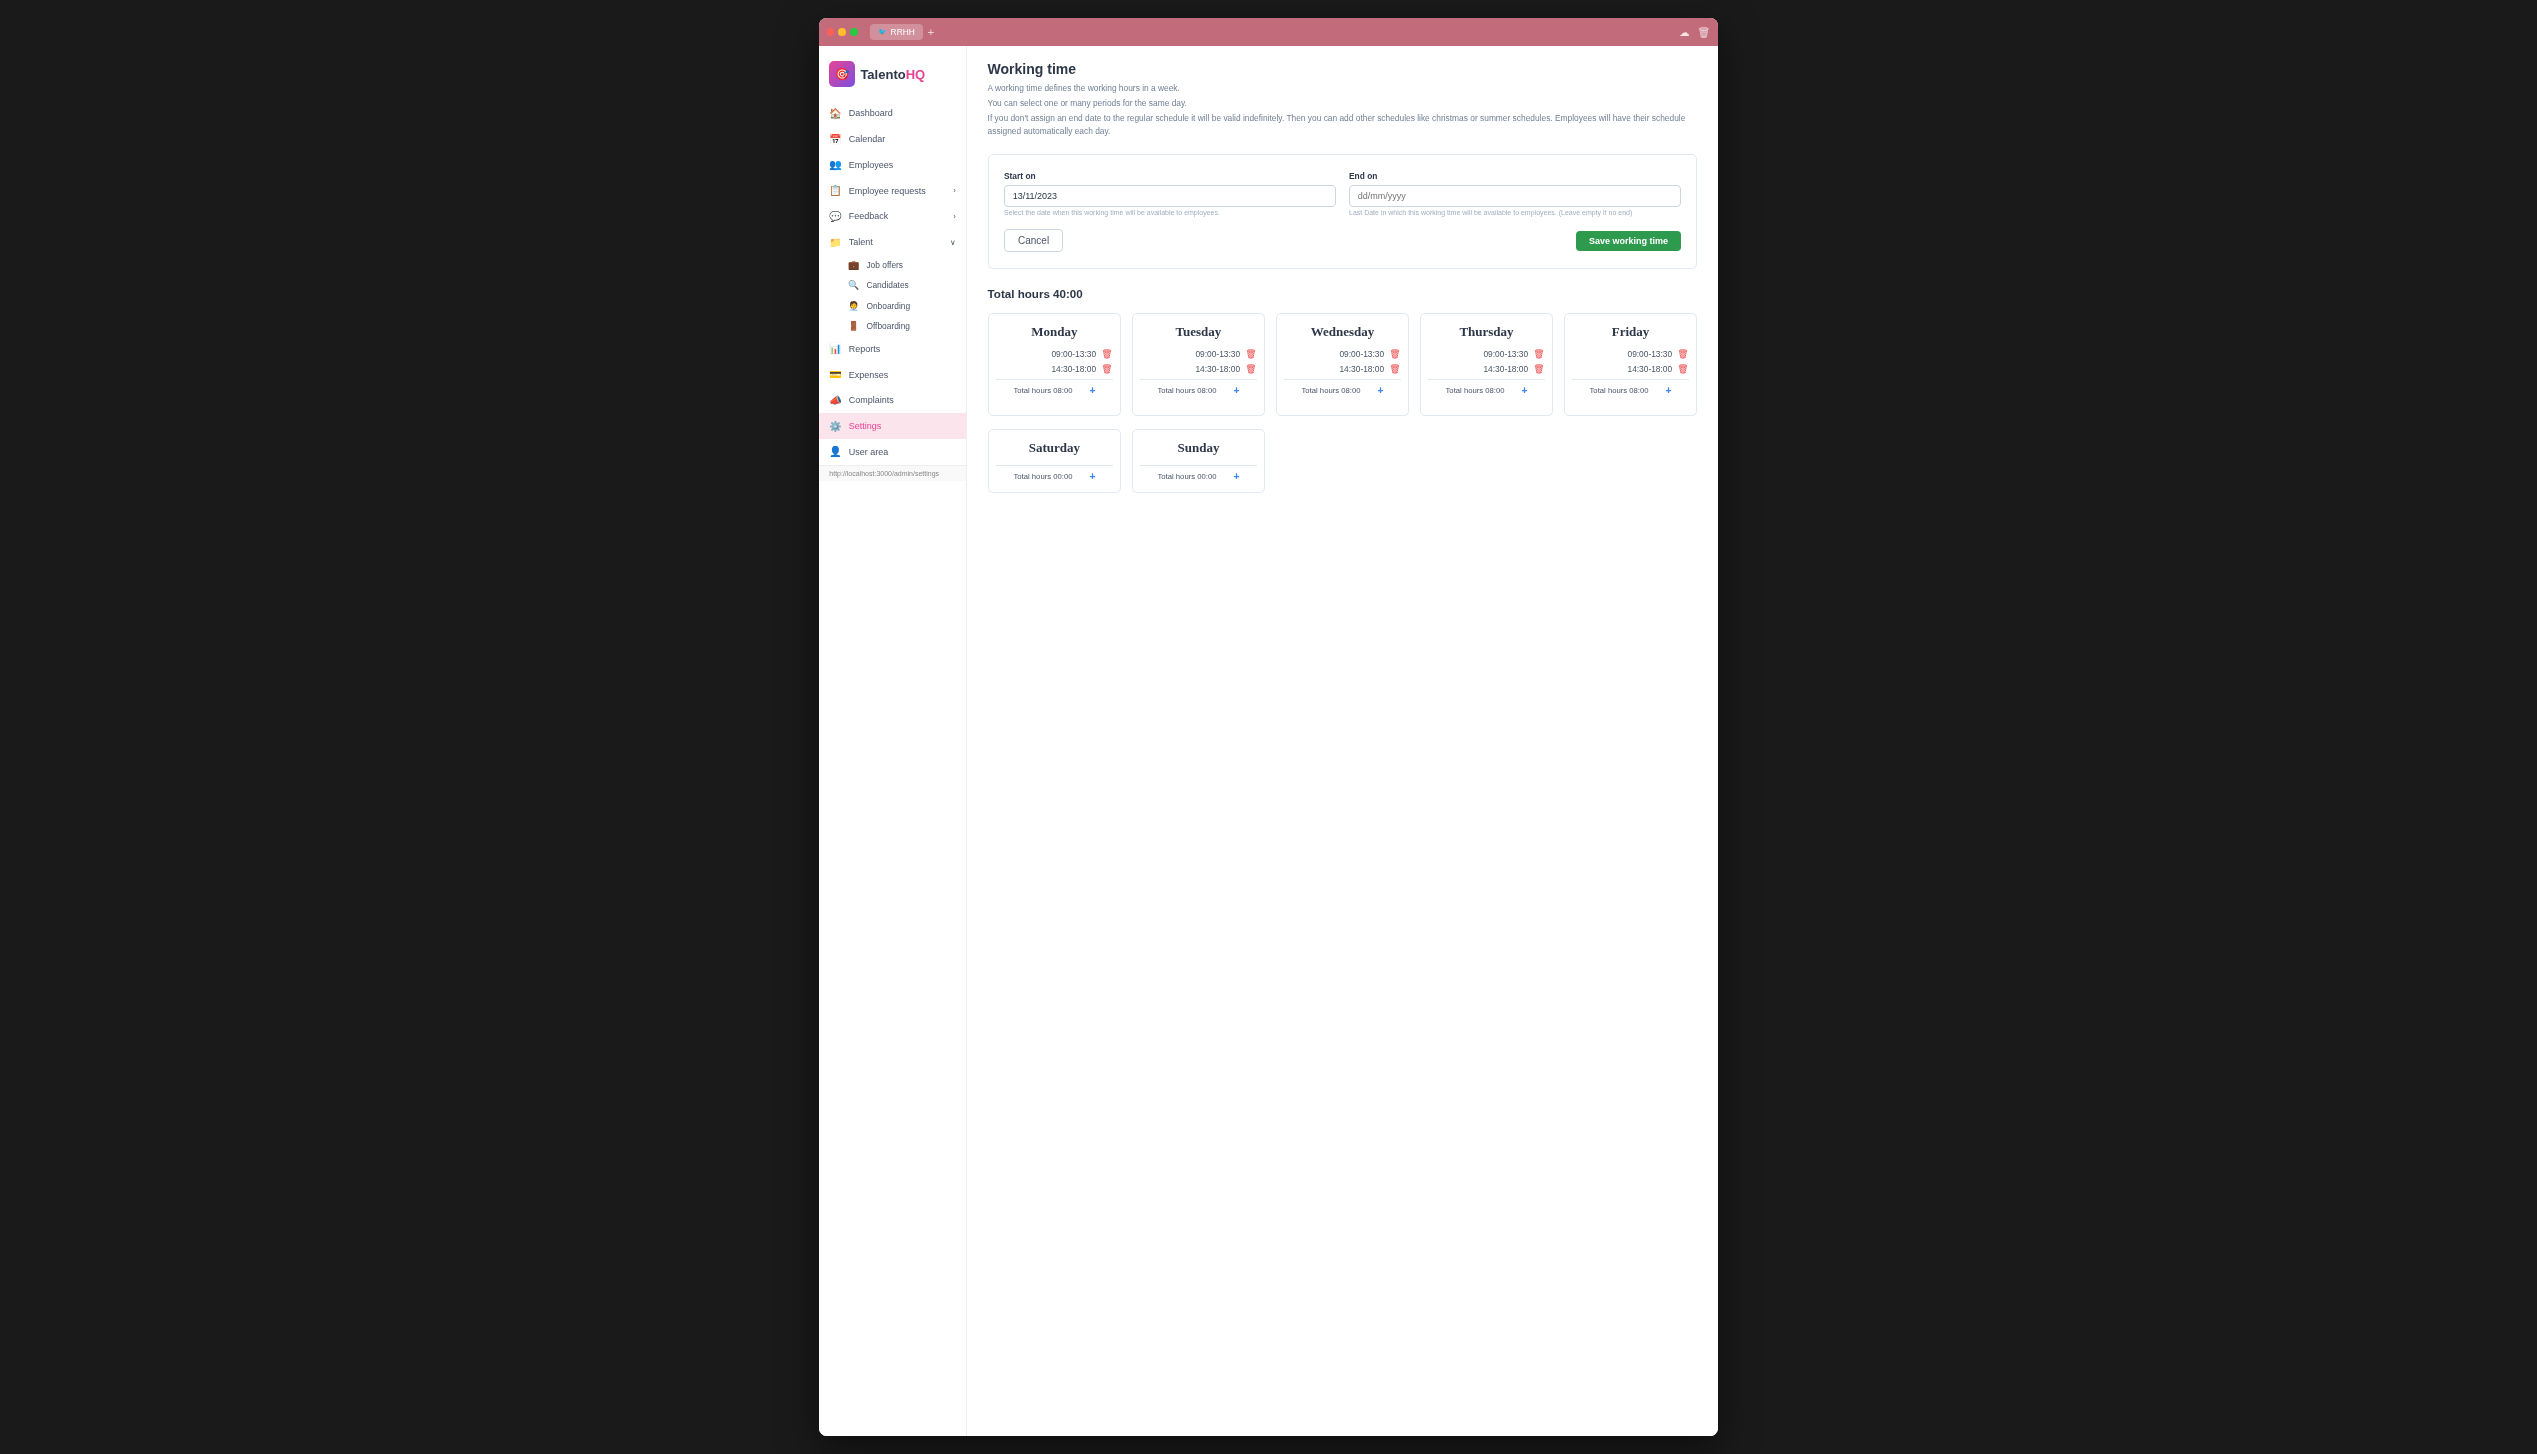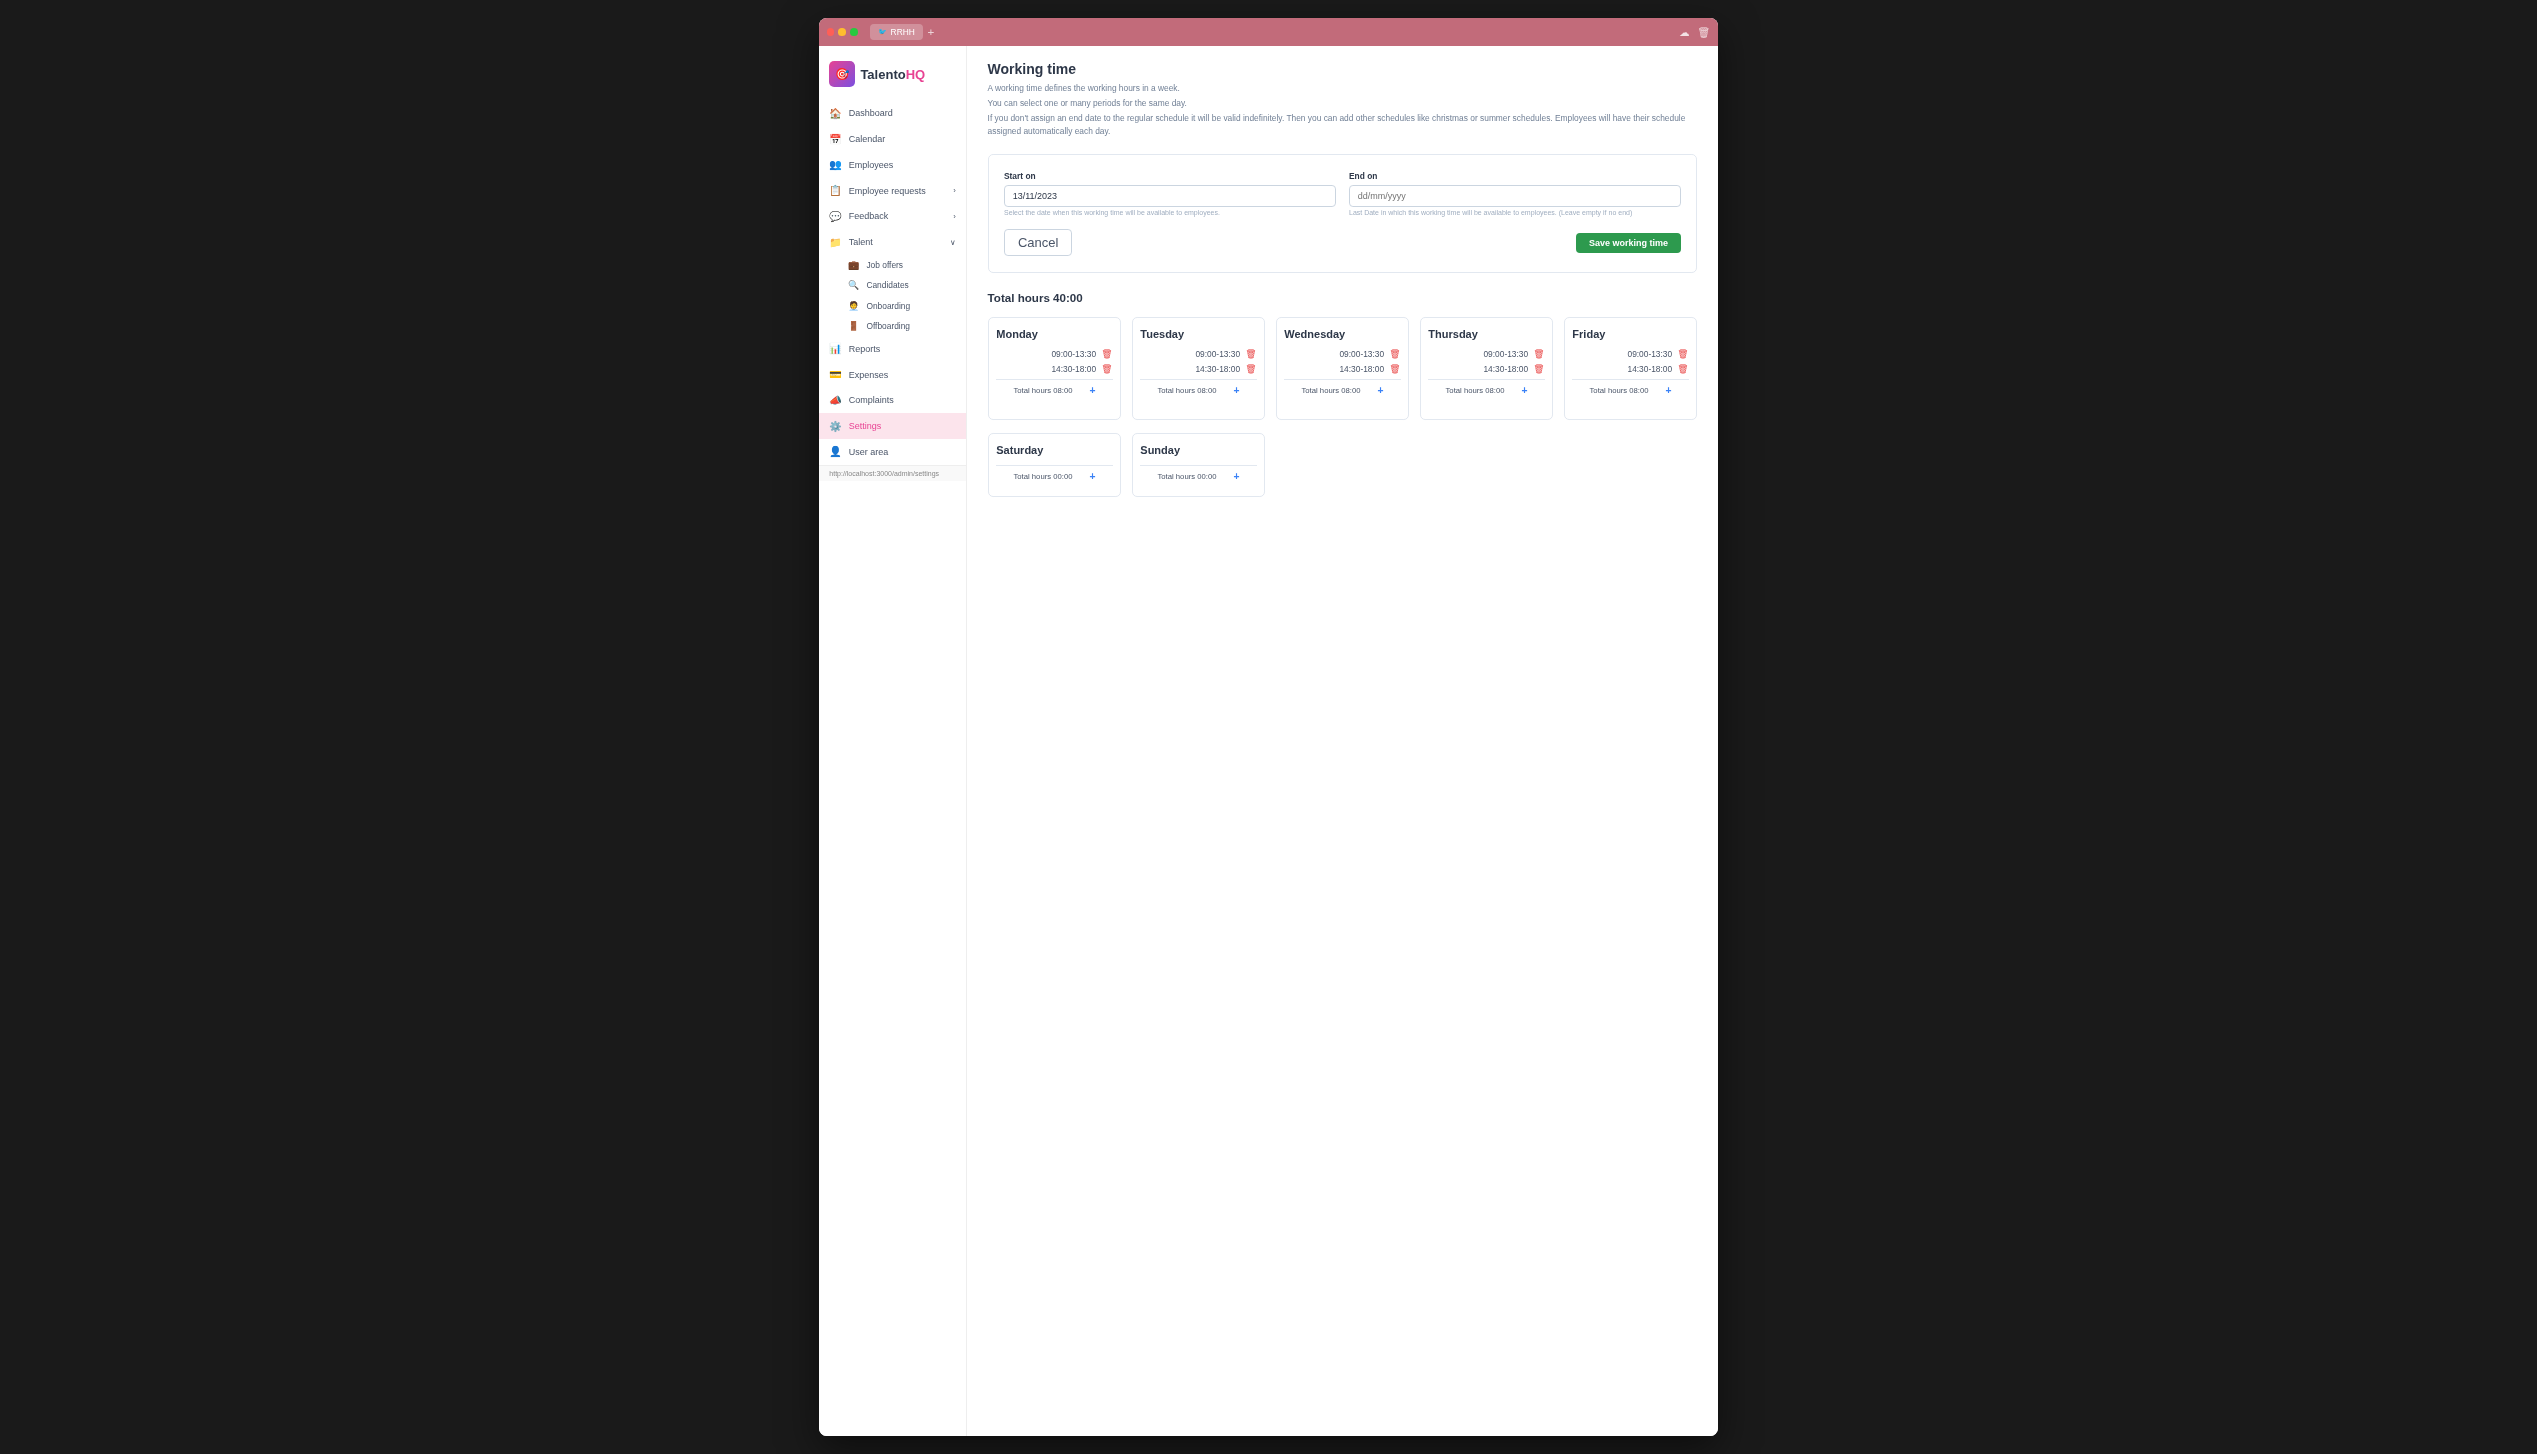--- a/index.html
+++ b/index.html
@@ -198,21 +198,21 @@
       justify-content: space-between;
       align-items: center;
       margin-top: 13px;
     }
     .btn-cancel {
       border: 0.6px solid #cbd5e0;
       background: #fff;
       color: #4a5568;
       padding: 5.1px 13px;
       border-radius: 3.9px;
-      font-size: 13px;
+      font-size: 10px;
       cursor: pointer;
     }
     .btn-save {
       background: #2d9a4e;
       color: #fff;
       border: none;
       padding: 5.1px 13px;
       border-radius: 3.9px;
       font-size: 9px;
       font-weight: 600;
@@ -233,25 +233,26 @@
       gap: 10.3px;
       margin-bottom: 13px;
     }
     .day-column {
       border: 0.6px solid #e2e8f0;
       border-radius: 5.1px;
       padding: 10.3px 7.7px 7.7px;
       min-height: 103px;
     }
     .day-name {
-      font-size: 11px;
+      font-size: 13px;
       font-weight: 600;
       color: #2d3748;
-      text-align: left;
+      text-align: center;
       margin-bottom: 9px;
+      font-family: Liberation Serif, serif;
     }
     .time-slot {
       display: flex;
       align-items: center;
       justify-content: flex-end;
       gap: 5.1px;
       margin-bottom: 5.1px;
       font-size: 8.4px;
       color: #4a5568;
     }

